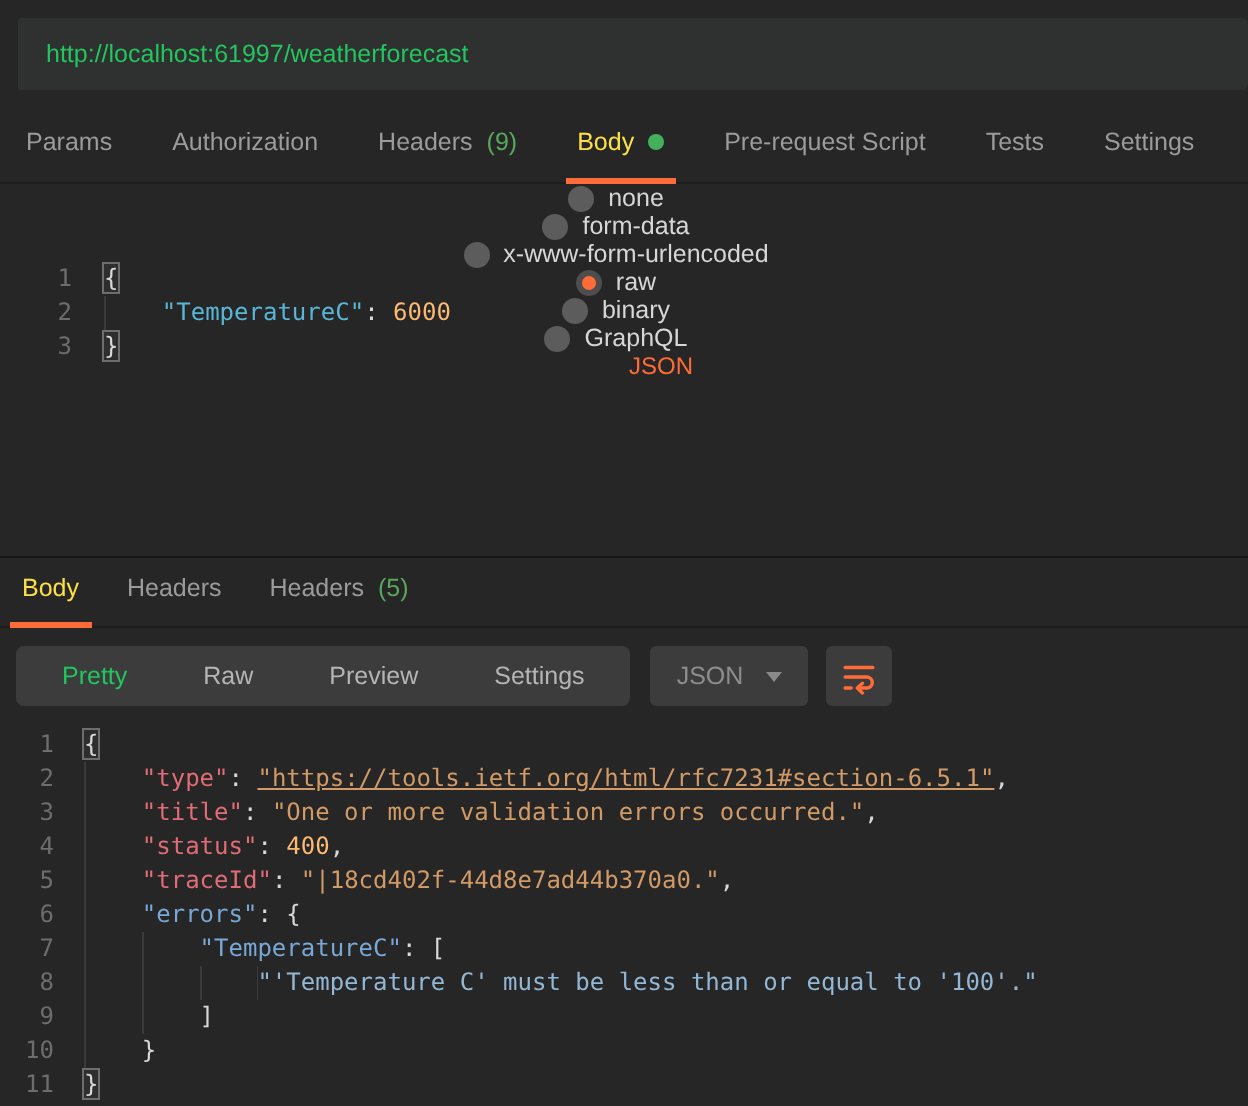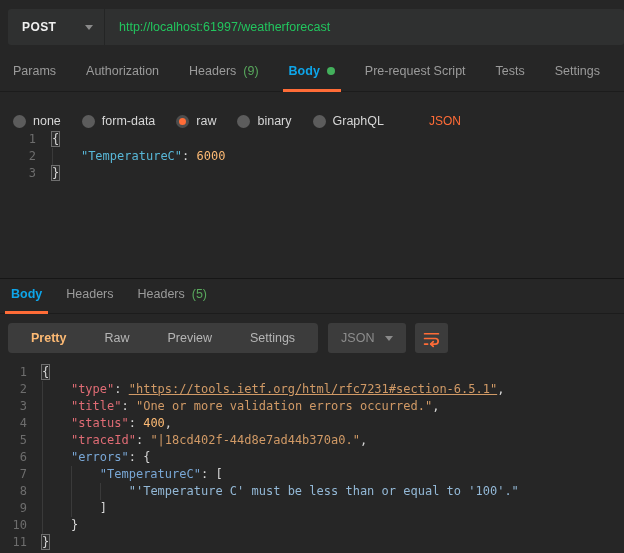--- a/index.html
+++ b/index.html
@@ -11,29 +11,29 @@
   .urlbar { display:flex; height:36px; background:#2f3030; border-radius:3px; align-items:stretch; }
   .method { width:96px; display:flex; align-items:center; justify-content:space-between; padding:0 11px 0 14px; cursor:pointer; }
   .method-label { color:#f0f0f0; font-weight:bold; font-size:12px; letter-spacing:.4px; }
   .caret { width:0; height:0; border-left:4px solid transparent; border-right:4px solid transparent; border-top:5px solid #8a8a8a; }
   .urlsep { width:1px; background:#242525; margin:0; }
   .urlinput { flex:1; display:flex; align-items:center; padding-left:14px; color:#22c55e; font-size:12.5px; cursor:text; }
 
   
   .tabs { display:flex; align-items:flex-end; padding-left:10px; height:39px; border-bottom:1px solid #1c1c1c; }
   .tab { position:relative; padding:0 3px 13px; margin-right:24px; color:#9b9b9b; font-size:12.5px; cursor:pointer; display:flex; align-items:center; gap:7px; white-space:nowrap; }
-  .tab.active { color:#0ea5e9; font-weight:bold; }
+  .tab.active { color:#fde047; font-weight:normal; }
   .tab.active::after { content:""; position:absolute; left:-3px; right:-3px; bottom:-1px; height:3px; background:#ff6c37; }
   .count { color:#58a75c; }
   .dot { width:8px; height:8px; border-radius:50%; background:#43b05c; }
   .resp-tabs { padding-left:8px; height:35px; }
   .resp-tabs .tab { margin-right:18px; padding-bottom:12px; }
 
   
-  .modes { display:flex; align-items:flex-end; height:36px; padding-left:13px; font-size:12.5px; color:#d6d6d6; }
+  .modes { display:flex; align-items:center; height:36px; padding-left:13px; font-size:12.5px; color:#d6d6d6;flex-direction:column; }
   .mode { display:flex; align-items:center; gap:7px; margin-right:21px; cursor:pointer; white-space:nowrap; }
   .radio { width:13px; height:13px; border-radius:50%; background:#5c5c5c; }
   .mode.sel .radio { width:13px; height:13px; background:#ff6c37; border:3px solid #4d4d4d; }
   .lang { color:#ff6c37; margin-left:24px; display:flex; align-items:center; gap:9px; cursor:pointer; font-size:12px; }
 
   
   .editor { font-family:"DejaVu Sans Mono",monospace; font-size:12px; }
   .req-editor { height:150px; padding-top:3px; }
   .line { display:flex; height:17px; line-height:17px; }
   .ln { color:#6d6d6d; text-align:right; }
@@ -51,36 +51,32 @@
   .sb { color:#93b8d6; }
   .nu { color:#fdba74; }
   .pu, .br { color:#d8d8d8; }
   .mb { outline:1px solid #6e6e6e; background:#2e2e2e; }
 
   
   .resp { border-top:1px solid #161616; }
   .toolbar { display:flex; align-items:center; padding:9px 0 5px 8px; }
   .segment { display:flex; background:#3c3c3c; border-radius:4px; height:30px; align-items:center; padding:0 4px; }
   .seg { padding:0 19px; color:#b5b5b5; font-size:12.5px; line-height:30px; cursor:pointer; }
-  .seg.active { color:#fdba74; font-weight:bold;text-align:center; }
+  .seg.active { color:#22c55e; font-weight:normal;text-align:center; }
   .select { display:flex; align-items:center; gap:11px; background:#3c3c3c; border-radius:3px; height:30px; padding:0 13px; color:#8d8d8d; font-size:12.5px; margin-left:10px; cursor:pointer; }
   .wrapbtn { width:33px; height:30px; background:#3c3c3c; border-radius:3px; display:flex; align-items:center; justify-content:center; margin-left:9px; cursor:pointer; }
   .resp-editor { padding-top:6px; }
 </style>
 </head>
 <body>
 
 <div>
 
   <div class="urlrow">
     <div class="urlbar">
-      <div class="method">
-        <span class="method-label">POST</span>
-        <span class="caret"></span>
-      </div>
       <div class="urlsep"></div>
       <div class="urlinput">
         <span>http://localhost:61997/weatherforecast</span>
       </div>
     </div>
   </div>
 
   <div class="tabs">
     <div class="tab">
         <span>Params</span>
@@ -108,20 +104,24 @@
   </div>
 
   <div class="modes">
     <div class="mode">
         <span class="radio"></span>
         <span>none</span>
       </div>
     <div class="mode">
         <span class="radio"></span>
         <span>form-data</span>
+      </div>
+    <div class="mode">
+        <span class="radio"></span>
+        <span>x-www-form-urlencoded</span>
       </div>
     <div class="mode sel">
         <span class="radio"></span>
         <span>raw</span>
       </div>
     <div class="mode">
         <span class="radio"></span>
         <span>binary</span>
       </div>
     <div class="mode">

